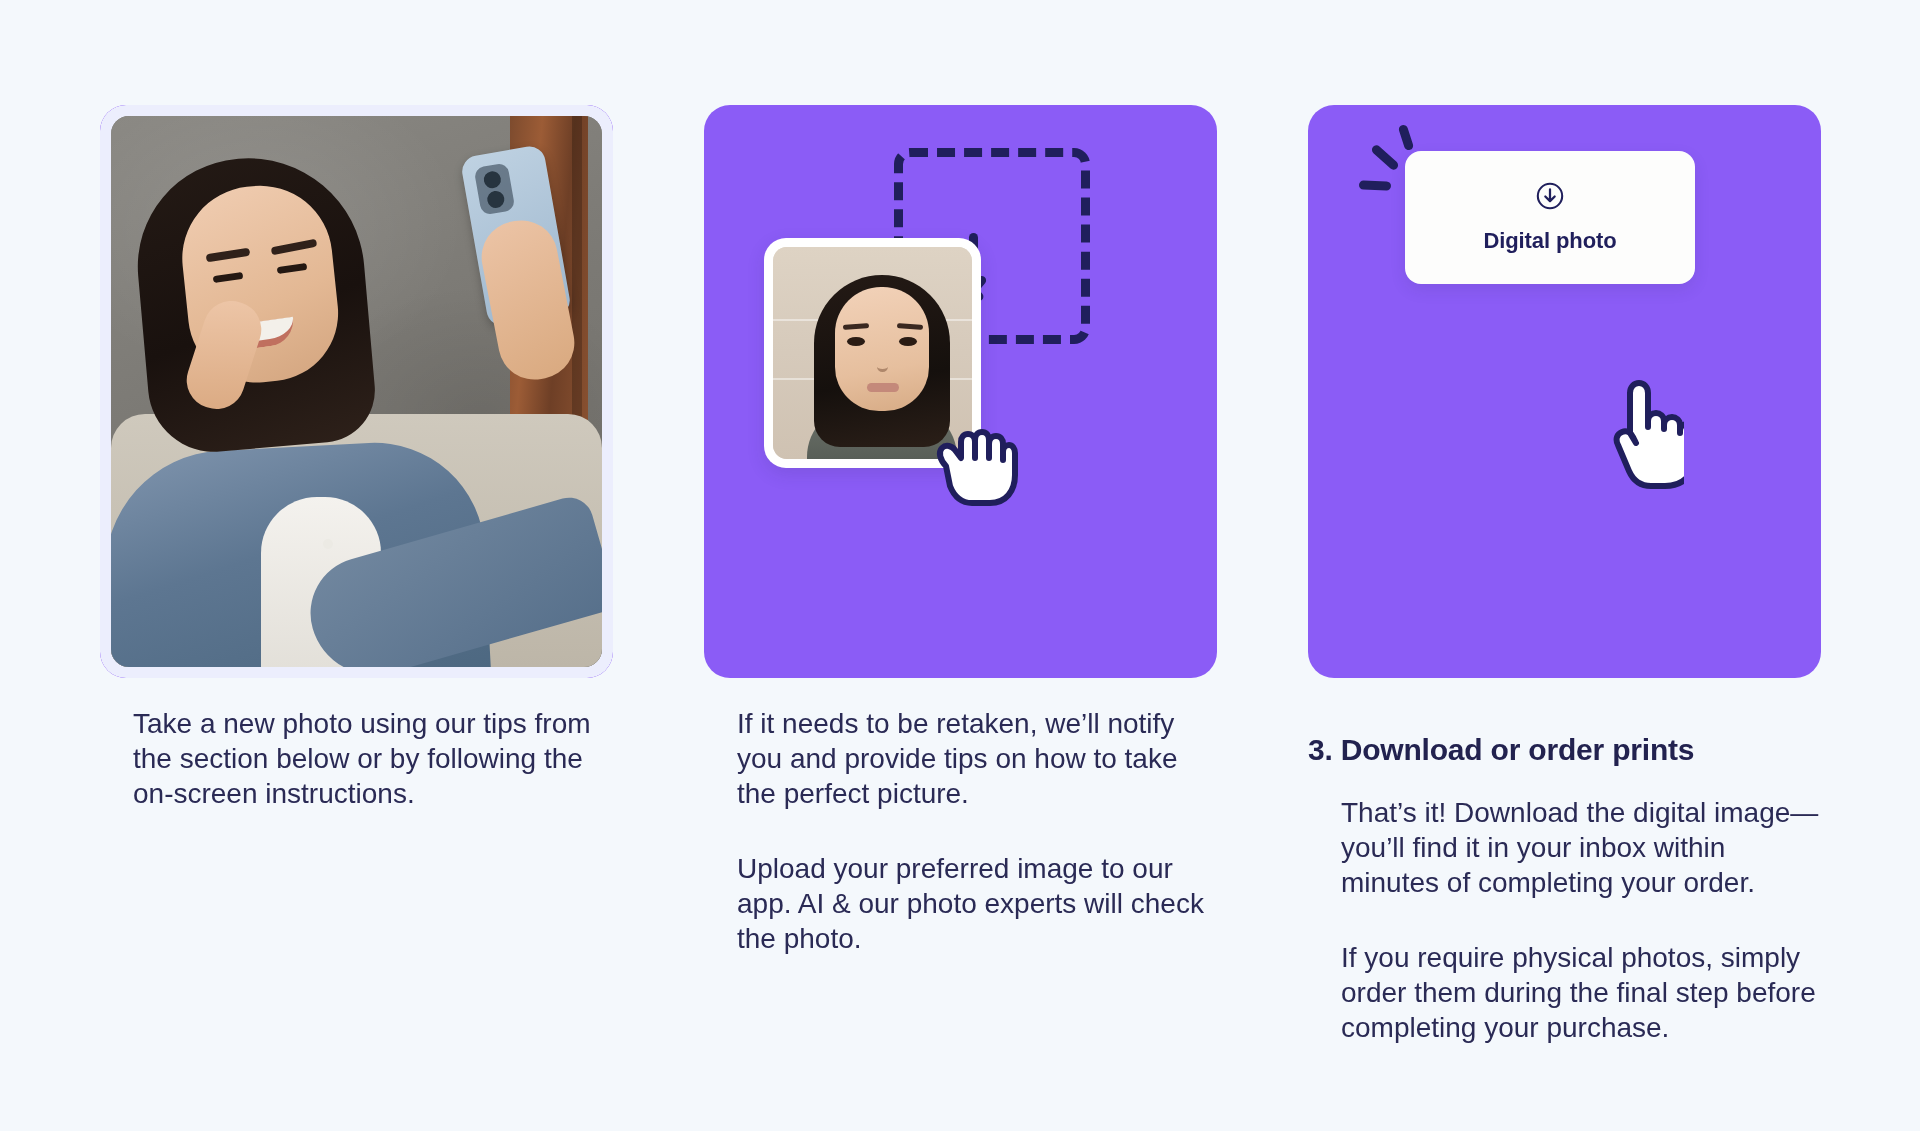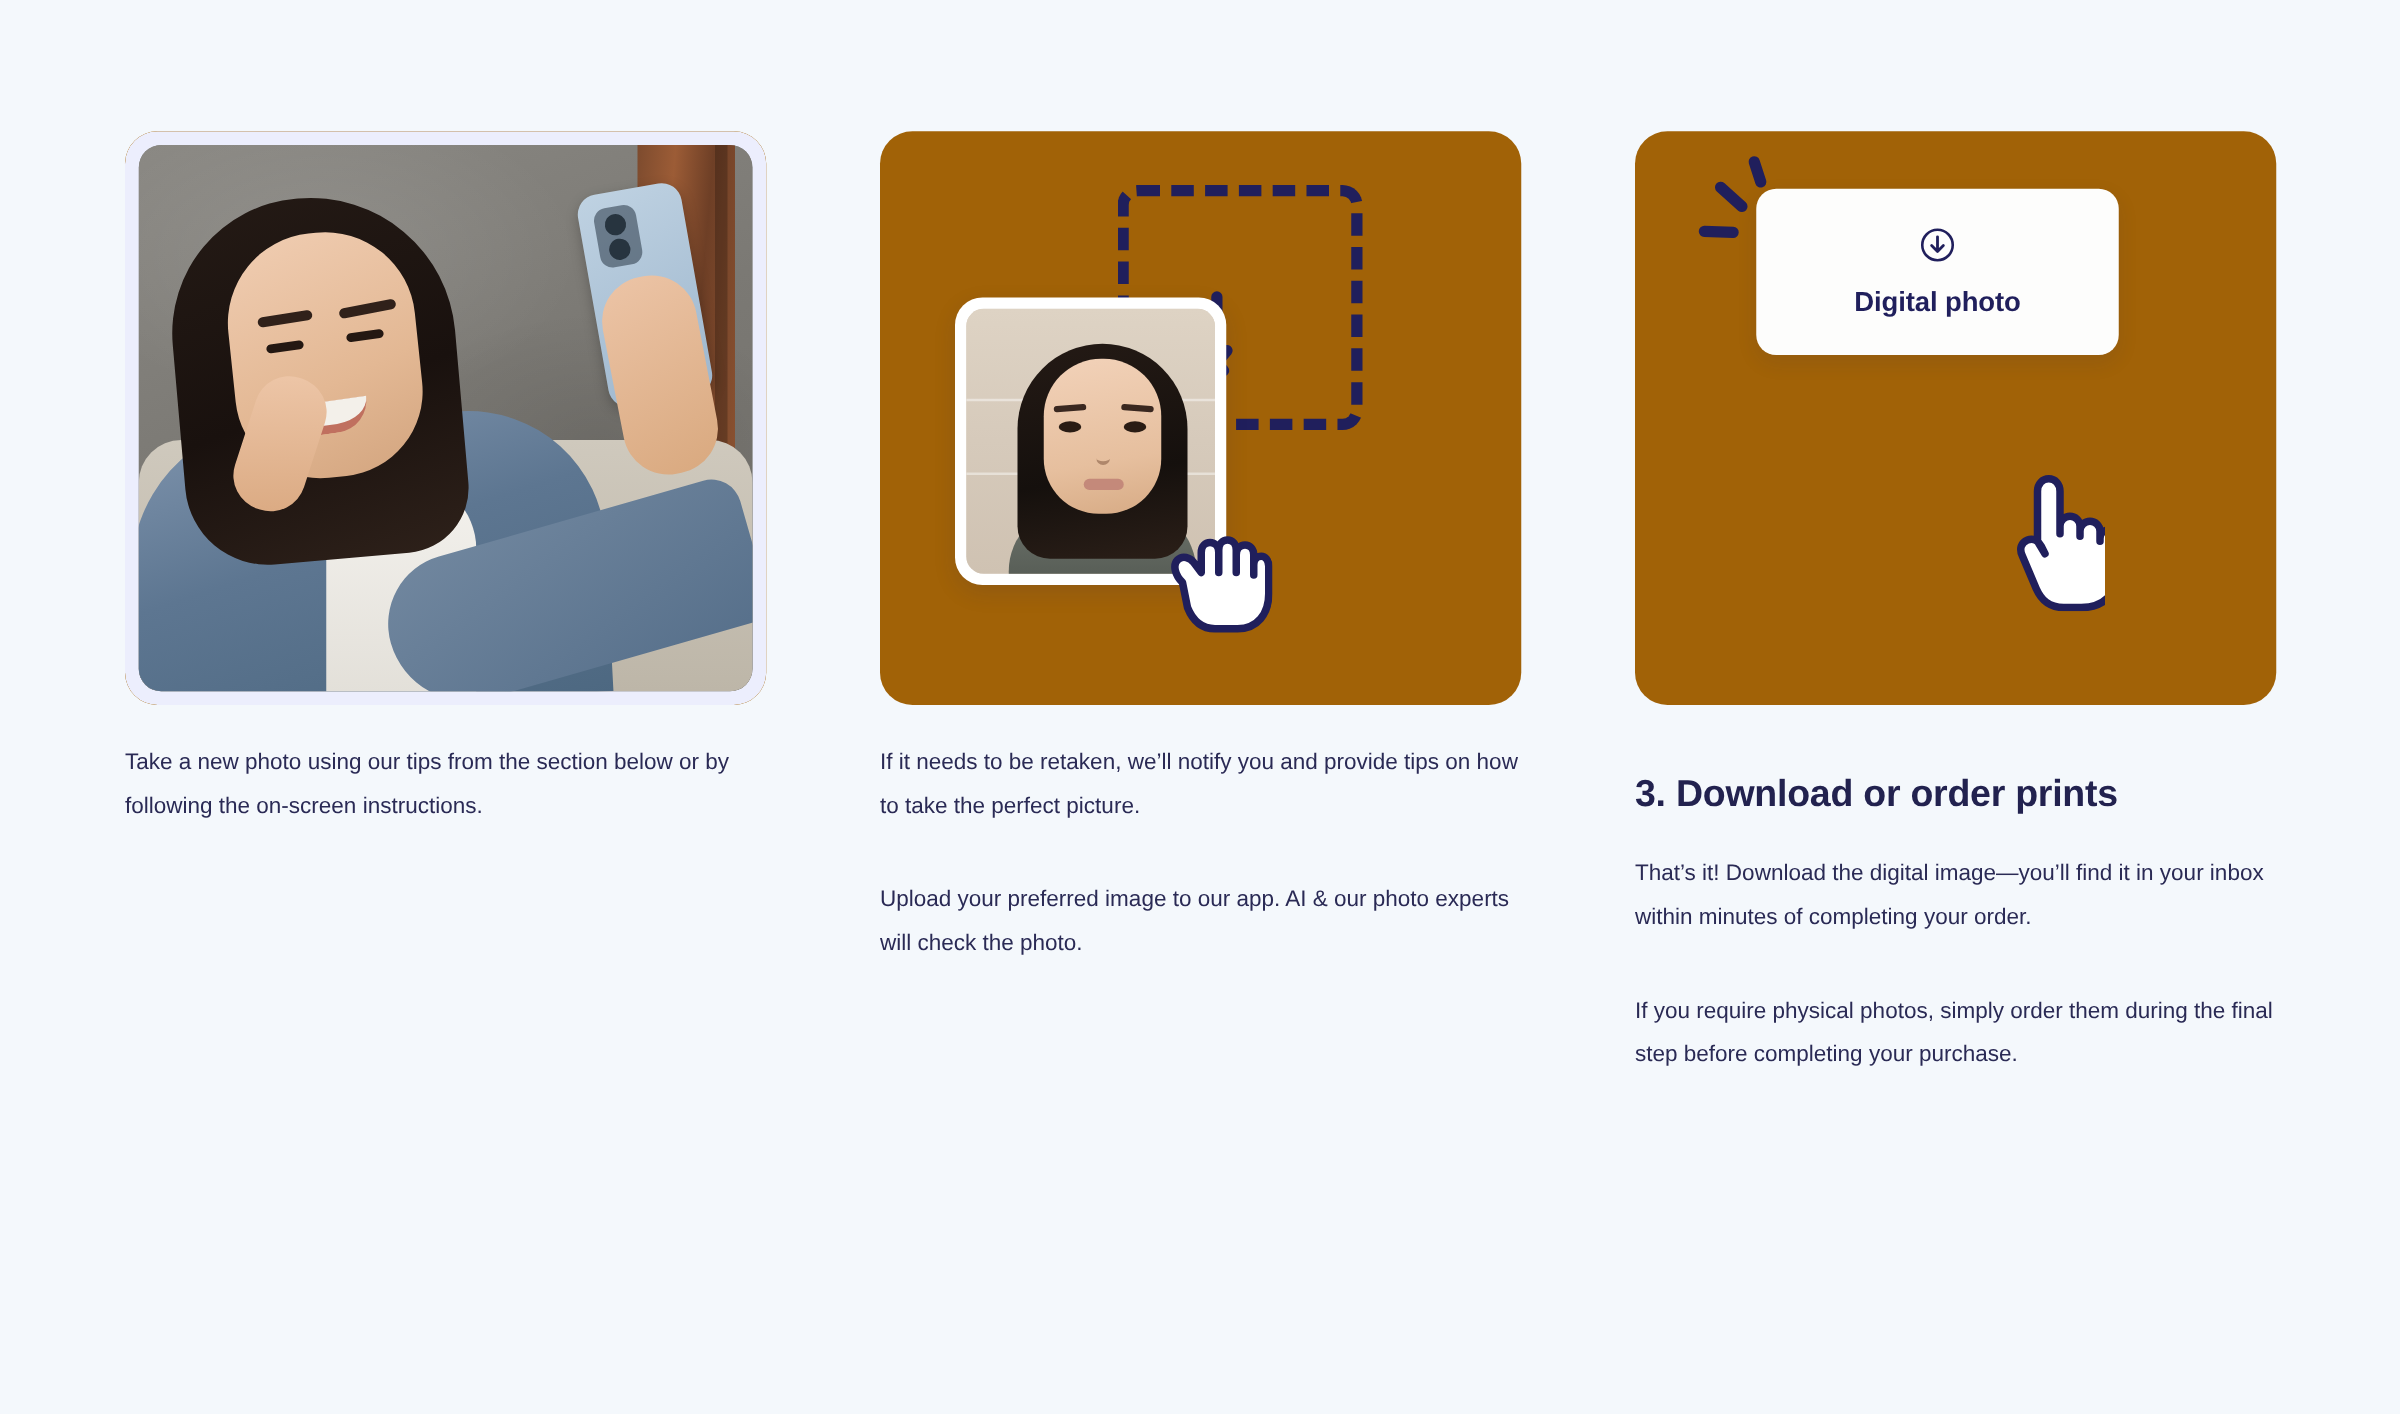--- a/index.html
+++ b/index.html
@@ -27,23 +27,23 @@
     display: flex;
     gap: 91px;
   }
 
   .step { width: 513px; }
 
   
   .illus {
     position: relative;
     width: 513px;
-    height: 459px;
+    height: 573px;
     border-radius: 26px;
-    background: #a16207;
+    background: #8b5cf6;
     overflow: hidden;
   }
 
   
   .photo-frame {
     position: absolute;
     inset: 0;
     background: #eceefd;
     border-radius: 26px;
     padding: 11px;
@@ -280,23 +280,24 @@
   
   .step-title {
     margin-top: 55px;
     font-size: 30px;
     font-weight: 700;
     color: #22224f;
     letter-spacing: -0.2px;
   }
   .step-body {
     margin-top: 28px;
-    font-size: 18px;
+    font-size: 28px;
     line-height: 35px;
     color: #2a2a55;
+    margin-left: 33px;
   }
   .step-body + .step-body { margin-top: 40px; }
 </style>
 </head>
 <body>
 
 <div class="page">
   <div class="steps">
 
     <div class="step">

